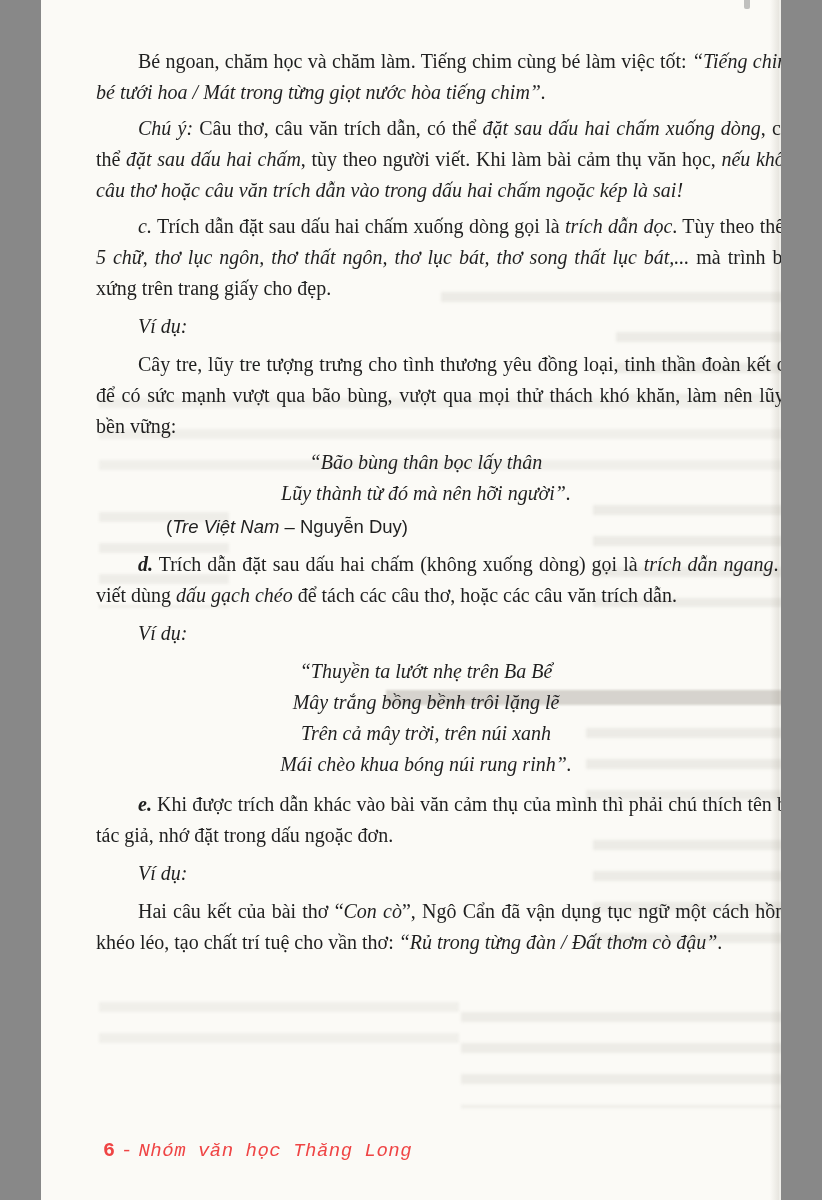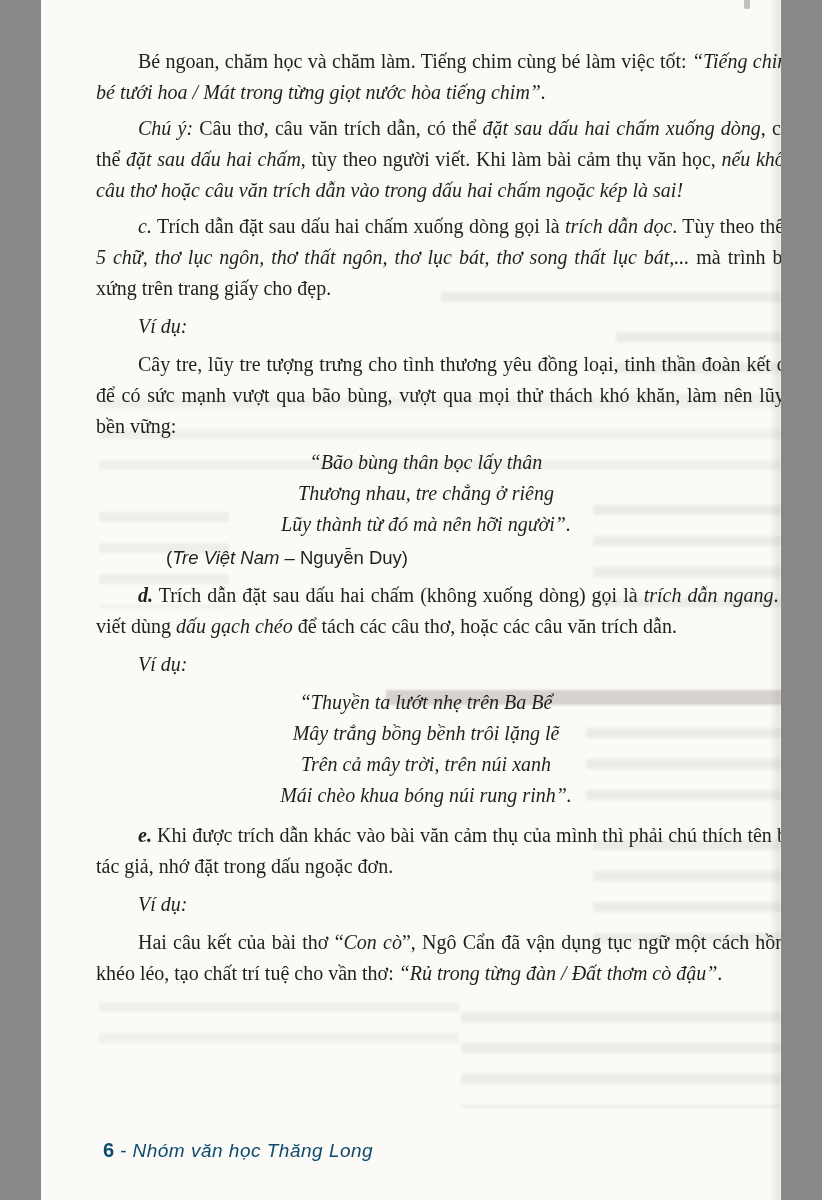--- a/index.html
+++ b/index.html
@@ -50,22 +50,22 @@
     font-style:italic; text-align:center;
     margin:3px 80px 3px 0; line-height:31px;
   }
   .attribution {
     text-align:left; margin:1px 30px 7px 70px;
     font-family:"Liberation Sans","DejaVu Sans",sans-serif;
     font-size:18.5px; line-height:30px;
   }
   .footer {
     position:absolute; left:62px; top:1139px;
-    font-family:Liberation Sans, sans-serif;
-    font-size:19px; color:#0c4a6e;
+    font-family:Liberation Mono, monospace;
+    font-size:19px; color:#ef4444;
   }
   .footer .pg { font-weight:bold; font-size:20px; font-style:normal; }
   .footer .sep { margin:0 6px; }
   .footer .bk { font-style:italic; letter-spacing:.5px; }
 </style>
 </head>
 <body>
 
 <div class="page">
 
@@ -90,21 +90,20 @@
     <p><span class="it">Chú ý:</span><span> Câu thơ, câu văn trích dẫn, có thể </span><span class="it">đặt sau dấu hai chấm xuống dòng</span><span>, cũng có thể </span><span class="it">đặt sau dấu hai chấm</span><span>, tùy theo người viết. Khi làm bài cảm thụ văn học, </span><span class="it">nếu không đặt câu thơ hoặc câu văn trích dẫn vào trong dấu hai chấm ngoặc kép là sai!</span></p>
 
     <p><span class="it">c.</span><span> Trích dẫn đặt sau dấu hai chấm xuống dòng gọi là </span><span class="it">trích dẫn dọc</span><span>. Tùy theo thể </span><span class="it">thơ 4, 5 chữ, thơ lục ngôn, thơ thất ngôn, thơ lục bát, thơ song thất lục bát,...</span><span> mà trình bày cân xứng trên trang giấy cho đẹp.</span></p>
 
     <p class="example">Ví dụ:</p>
 
     <p>Cây tre, lũy tre tượng trưng cho tình thương yêu đồng loại, tinh thần đoàn kết dân tộc để có sức mạnh vượt qua bão bùng, vượt qua mọi thử thách khó khăn, làm nên lũy thành bền vững:</p>
 
     <div class="poem">
       <div>“Bão bùng thân bọc lấy thân</div>
-      <div>Thương nhau, tre chẳng ở riêng</div>
       <div>Lũy thành từ đó mà nên hỡi người”.</div>
     </div>
 
     <div class="attribution"><span>(</span><span class="it">Tre Việt Nam</span><span> – Nguyễn Duy)</span></div>
 
     <p><span class="bi">d.</span><span> Trích dẫn đặt sau dấu hai chấm (không xuống dòng) gọi là </span><span class="it">trích dẫn ngang</span><span>. Người viết dùng </span><span class="it">dấu gạch chéo</span><span> để tách các câu thơ, hoặc các câu văn trích dẫn.</span></p>
 
     <p class="example">Ví dụ:</p>
 
 

